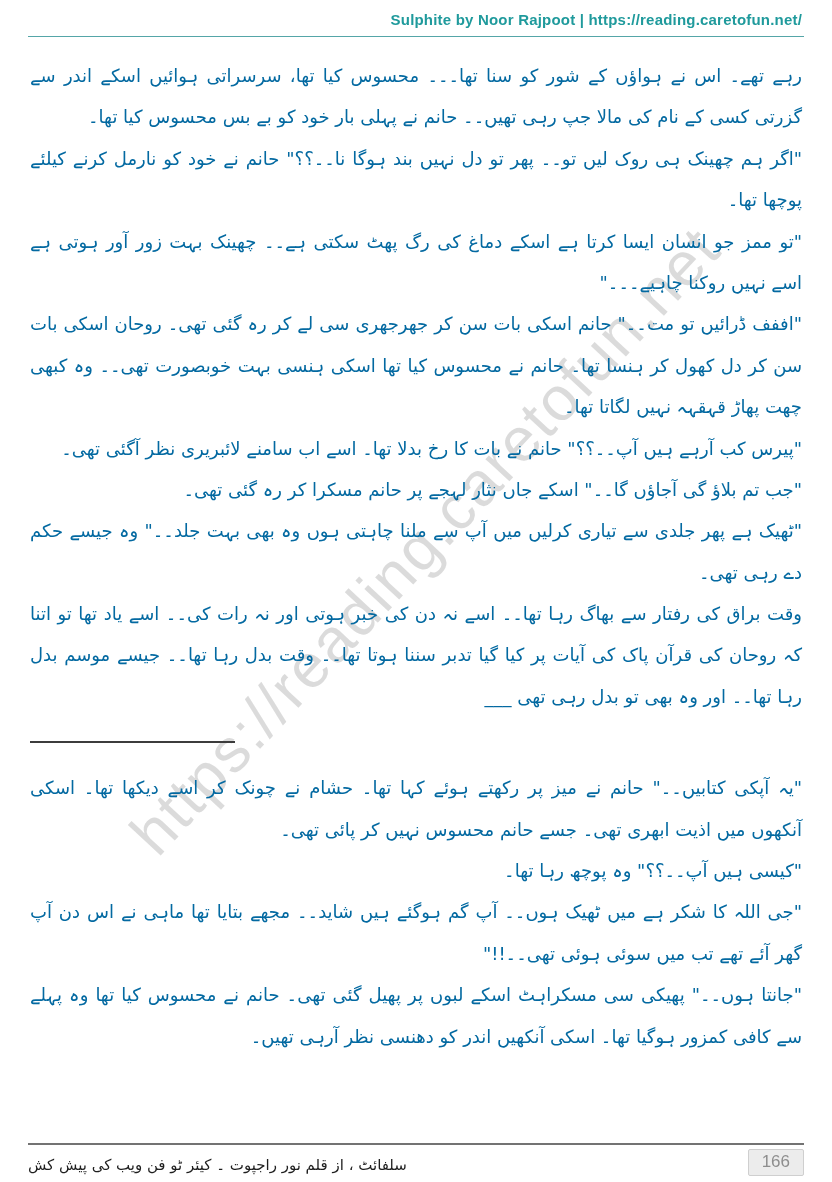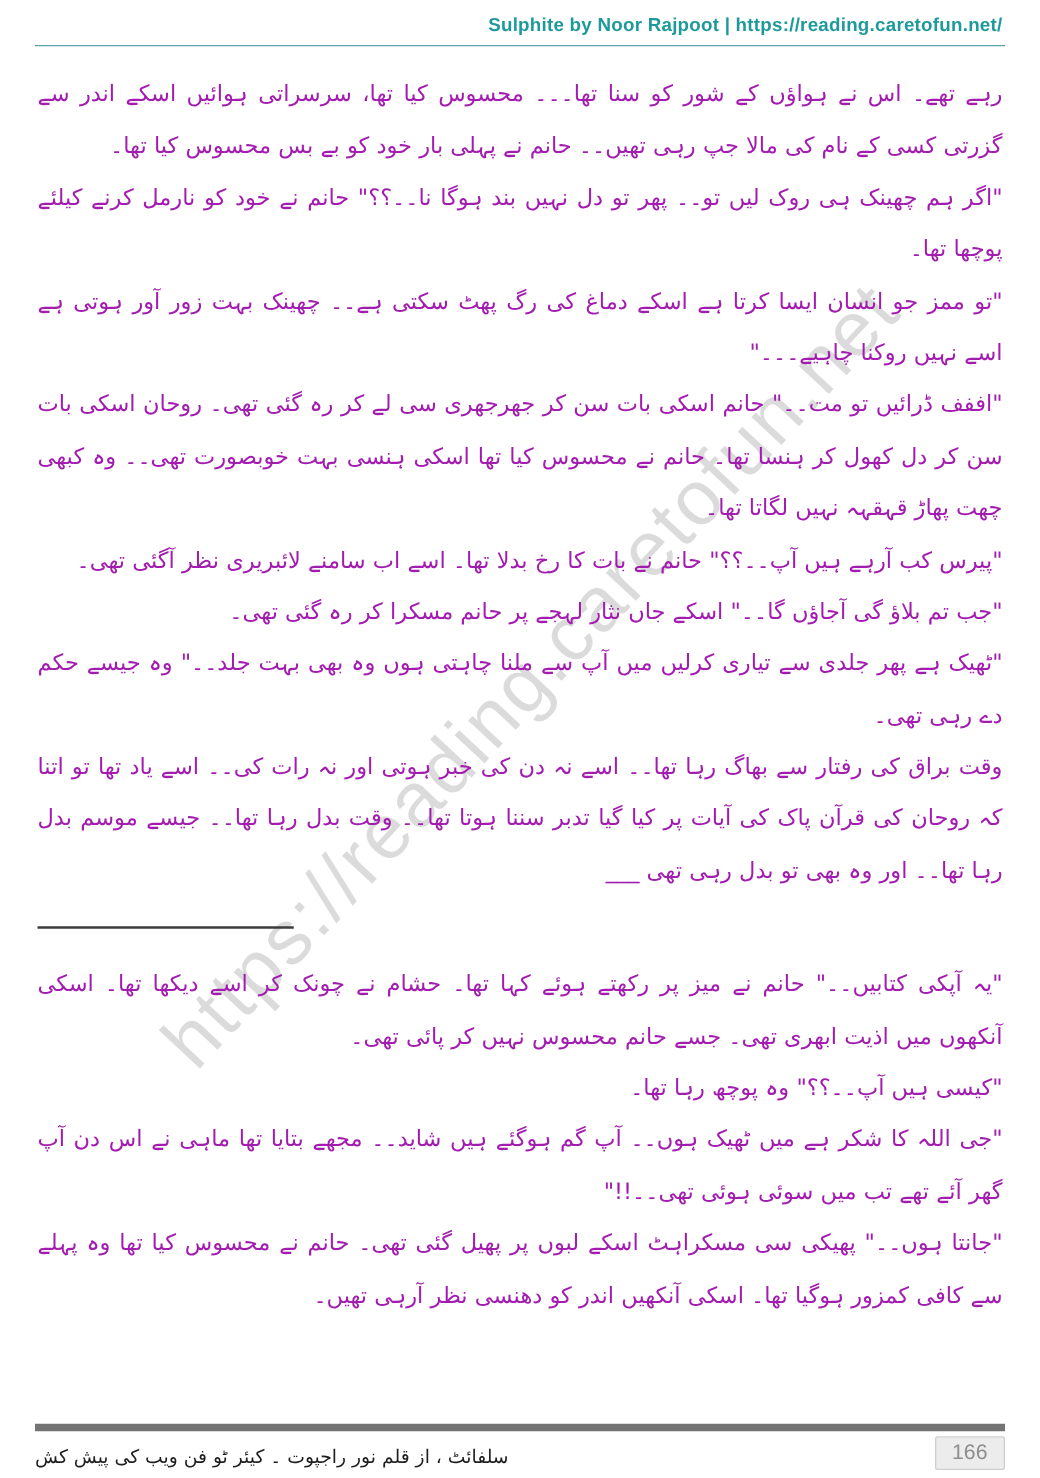--- a/index.html
+++ b/index.html
@@ -54,41 +54,41 @@
   
   .content {
     position: relative;
     z-index: 1;
     padding: 18px 30px 0 30px;
     direction: rtl;
     unicode-bidi: embed;
     text-align: justify;
     font-size: 18px;
     line-height: 2.3;
-    color: #a21caf;
+    color: #0369a1;
     font-family: "DejaVu Sans", sans-serif;
   }
   .content p { margin: 0; }
 
   .section-separator {
     border: none;
     border-top: 2px solid #3c3c3c;
     width: 205px;
     margin: 24px auto 24px 0; 
     height: 0;
   }
 
   
   .footer {
     position: absolute;
     z-index: 2;
     left: 28px;
     right: 28px;
     bottom: 6px;
-    border-top: 6px solid #737373;
+    border-top: 2px solid #737373;
     direction: ltr;
     display: flex;
     justify-content: space-between;
     align-items: flex-start;
     padding-top: 5px;
   }
   .footer-credit {
     direction: rtl;
     font-size: 15px;
     color: #1e1e1e;

